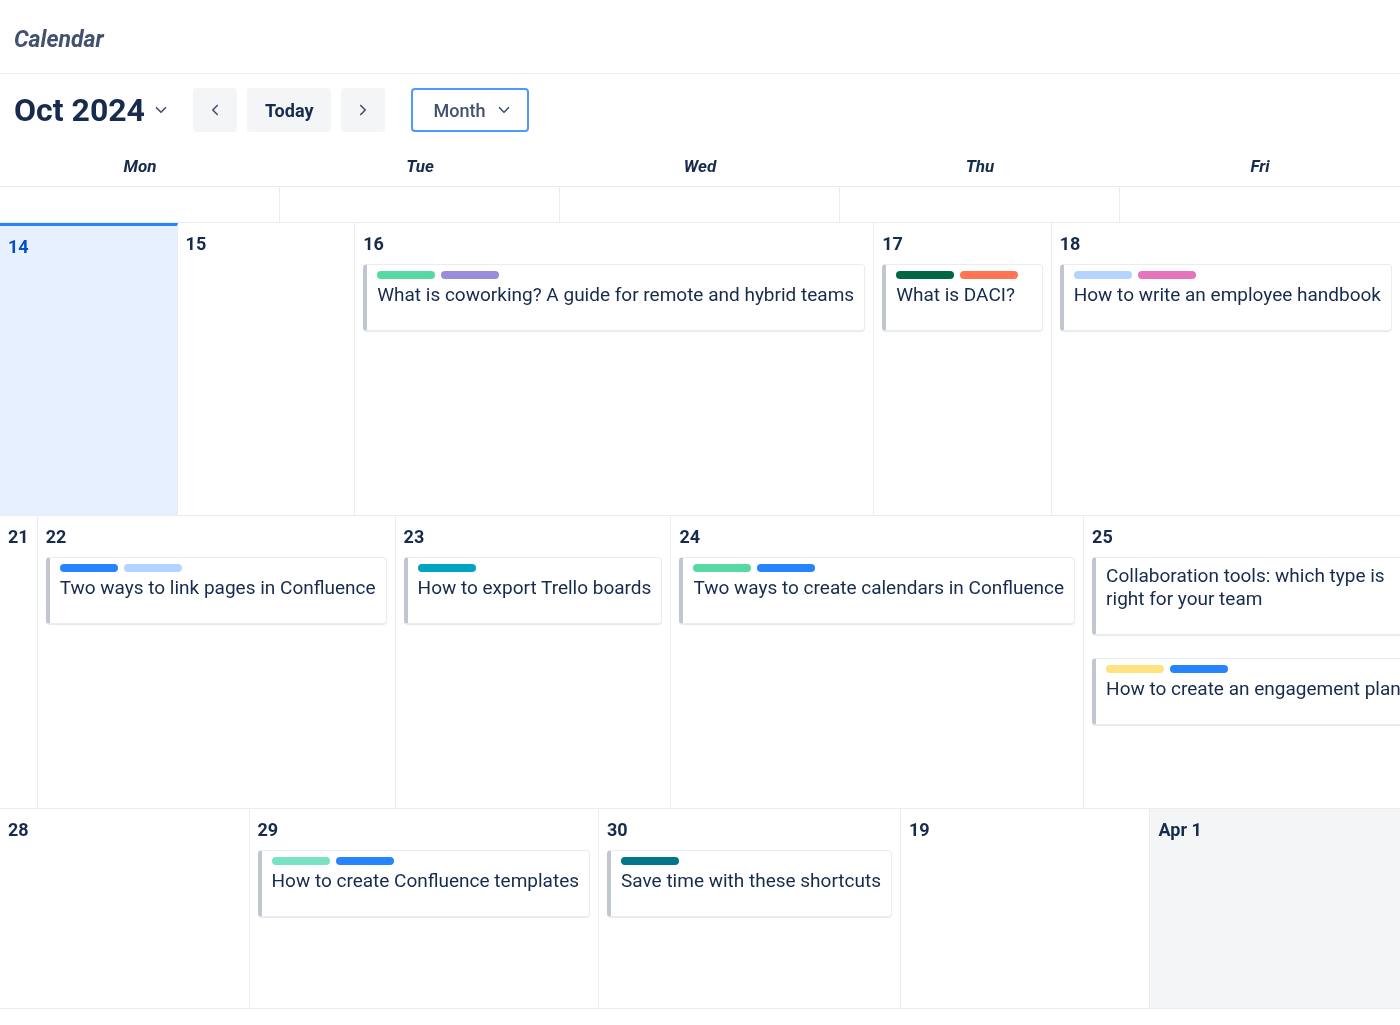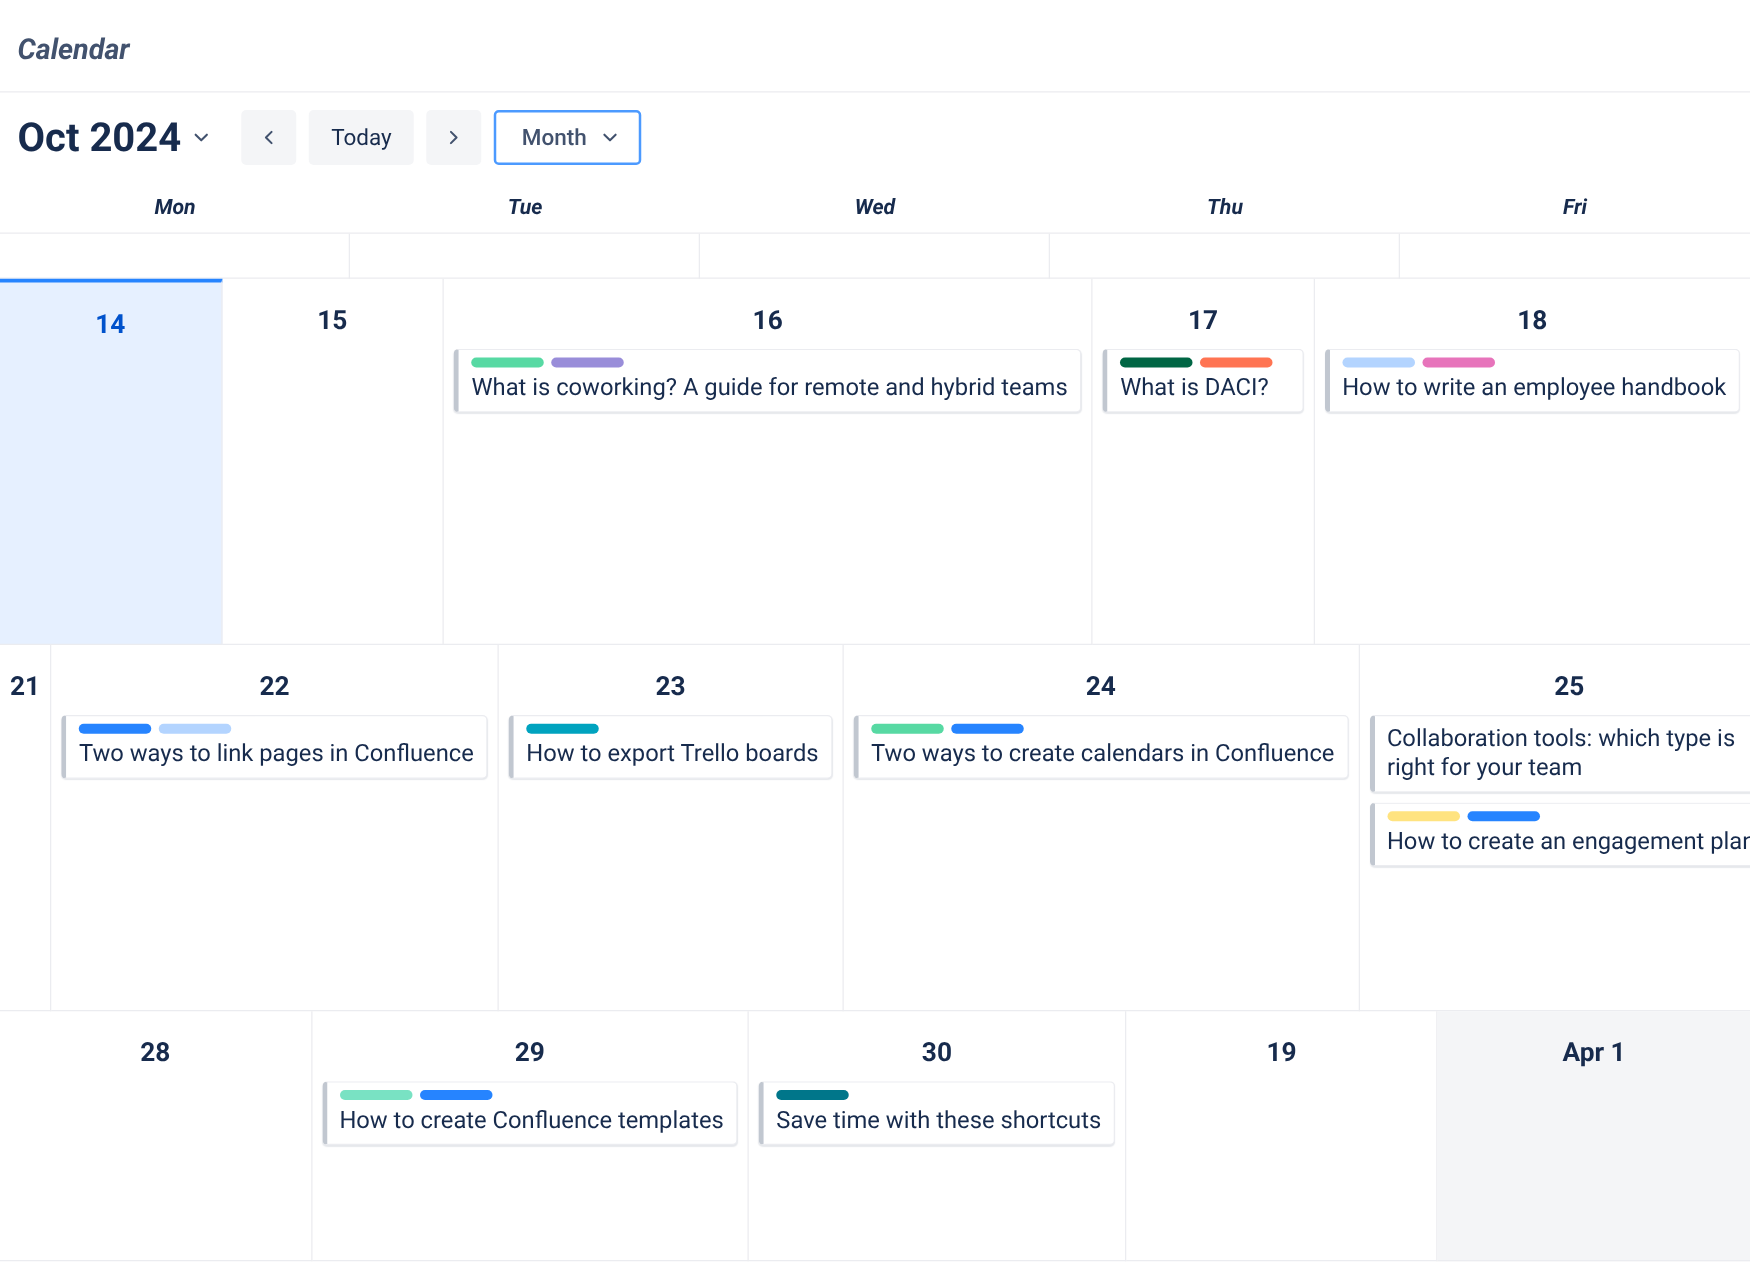--- a/index.html
+++ b/index.html
@@ -53,36 +53,36 @@
   .btn-today {
     height: 44px;
     padding: 0 18px;
     background: #F4F5F7;
     border-radius: 4px;
     display: flex;
     align-items: center;
     justify-content: center;
     cursor: pointer;
     font-size: 18px;
-    font-weight: 400;
+    font-weight: 700;
     color: #172B4D;
   }
   .view-select {
     height: 44px;
     padding: 0 14px 0 20px;
     border: 2px solid #4C9AFF;
     border-radius: 4px;
     display: flex;
     align-items: center;
     gap: 10px;
     cursor: pointer;
     font-size: 18px;
     font-weight: 500;
     color: #42526E;
-    margin-left: 0;
+    margin-left: 16px;
   }
   .day-headers {
     display: grid;
     grid-template-columns: repeat(5, 1fr);
     border-bottom: 1px solid #EBECF0;
   }
   .day-header {
     text-align: center;
     padding: 10px 0 10px 0;
     font-weight: 700;
@@ -103,36 +103,35 @@
     position: relative;
     padding: 6px 8px 6px 8px;
   }
   .cell:last-child { border-right: none; }
   .cell-today {
     background: #E6F0FF;
     border-top: 3px solid #2684FF;
   }
   .cell-out { background: #F4F5F7; }
   .day-num {
-    text-align: center;
-    font-weight: 700;
-    font-size: 21px;
+    text-align: left;
+    font-weight: 700;
+    font-size: 18px;
     color: #172B4D;
     padding-top: 4px;
     padding-bottom: 10px;
-    margin-top: 12px;
   }
   .cell-today .day-num { color: #0052CC; }
   .event {
     background: #fff;
     border: 1px solid #EBECF0;
     border-left: 4px solid #C1C7D0;
     border-radius: 4px;
-    padding: 6px 10px 8px 10px;
-    margin-bottom: 8px;
+    padding: 6px 10px 24px 10px;
+    margin-bottom: 23px;
     box-shadow: 0 1px 1px rgba(9,30,66,0.1);
     cursor: pointer;
     overflow: hidden;
   }
   .event .tags {
     display: flex;
     gap: 6px;
     margin-bottom: 4px;
   }
   .tag {

